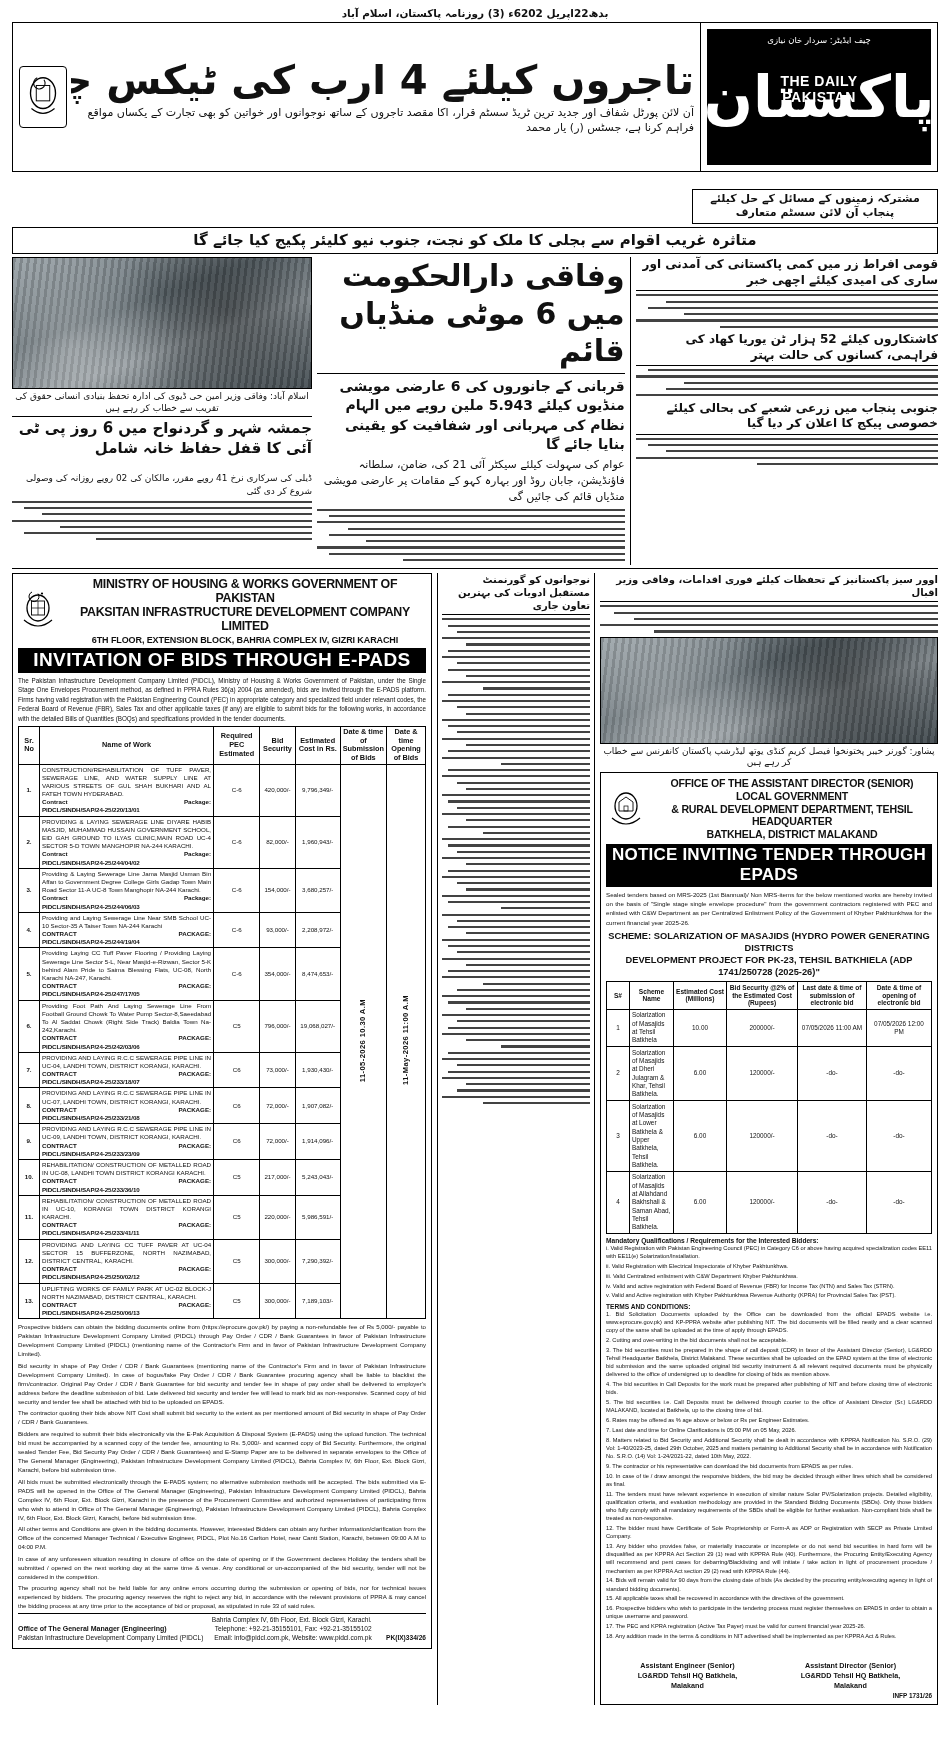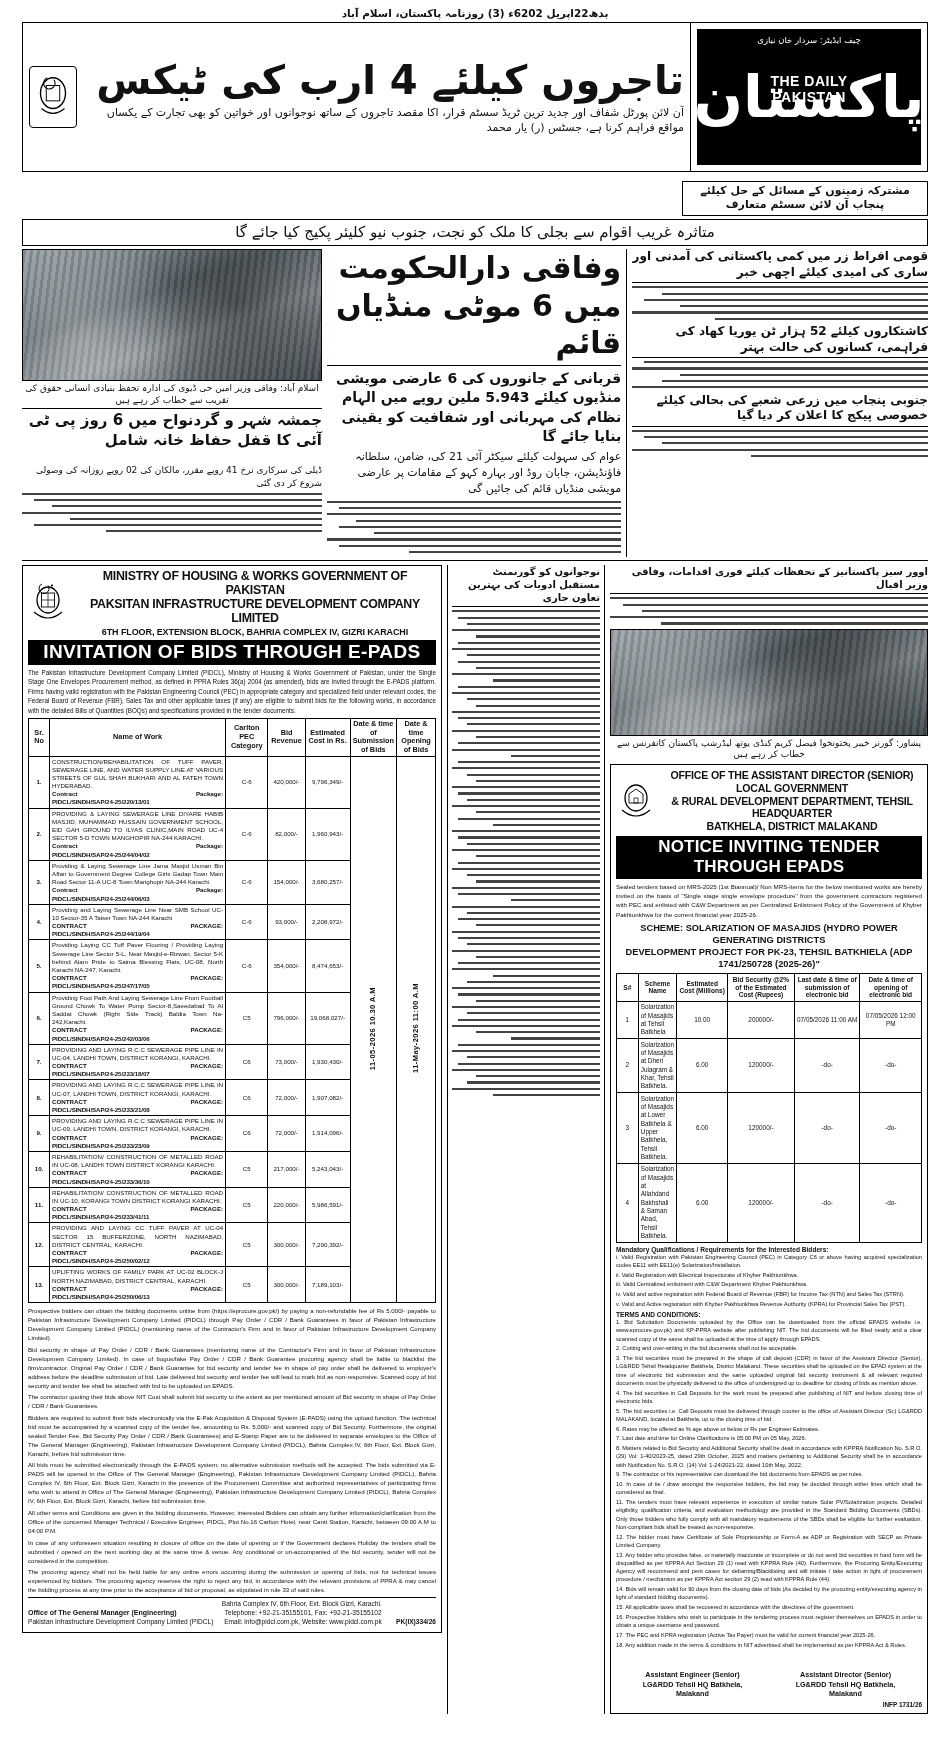--- a/index.html
+++ b/index.html
@@ -1,17 +1,17 @@
 <!DOCTYPE html>
 <html><head>
 <meta charset="utf-8">
 <style>
   html,body{margin:0;padding:0;background:#fff;}
   body{width:950px;height:1748px;font-family:"Liberation Sans",sans-serif;color:#111;overflow:hidden;}
-  .page{position:relative;width:950px;height:1448px;box-sizing:border-box;padding:4px 22px;}
+  .page{position:relative;width:950px;height:1448px;box-sizing:border-box;padding:4px 12px;}
   .urdu{font-family:"DejaVu Sans",sans-serif;direction:rtl;unicode-bidi:bidi-override;}
 
   
   .datebar{height:18px;display:flex;align-items:center;justify-content:center;font-size:10.5px;font-weight:bold;}
 
   
   .masthead{display:flex;align-items:stretch;border:1.6px solid #000;height:150px;box-sizing:border-box;}
   .mh-left{flex:1;border-right:1.6px solid #000;display:flex;align-items:center;justify-content:flex-end;padding:0 6px;overflow:hidden;position:relative;}
   .mh-banner{font-size:40px;font-weight:bold;line-height:1.12;text-align:right;white-space:nowrap;letter-spacing:-1px;}
   .mh-sub{font-size:11px;text-align:right;line-height:1.35;margin-top:3px;}
@@ -21,21 +21,21 @@
   .logo-urdu{font-size:58px;font-weight:bold;line-height:.9;letter-spacing:-2px;}
   .logo-en{position:absolute;left:50%;top:44%;transform:translate(-50%,-50%);text-align:center;font-size:14px;font-weight:bold;line-height:1.15;letter-spacing:.5px;}
   .logo-ed{position:absolute;top:6px;left:0;right:0;text-align:center;font-size:8.5px;}
 
   
   .hr{border-top:1.4px solid #000;margin:3px 0;}
   .hr-thin{border-top:.8px solid #000;margin:2px 0;}
 
   
   .band{border:1.4px solid #000;padding:3px 5px;margin-top:3px;text-align:center;}
-  .band .hd{font-size:15px;font-weight:normal;line-height:1.3;}
+  .band .hd{font-size:15px;font-weight:bold;line-height:1.3;}
 
   
   .news-top{display:flex;gap:5px;margin-top:3px;}
   .col{box-sizing:border-box;}
   .colA{width:620px;}
   .colB{width:312px;border-left:1.2px solid #000;padding-left:5px;}
 
   .bigheadline{font-size:30px;font-weight:bold;text-align:right;line-height:1.25;letter-spacing:-.5px;}
   .subheadline{font-size:14px;font-weight:bold;text-align:right;line-height:1.4;margin-top:2px;}
   .kicker{font-size:11px;text-align:right;line-height:1.45;margin-top:2px;}
@@ -134,21 +134,21 @@
         <div class="logo-ed urdu">چیف ایڈیٹر: سردار خان نیازی</div>
         <div class="logo-urdu urdu">پاکستان</div>
         <div class="logo-en">
           <div>THE DAILY</div>
           <div>PAKISTAN</div>
         </div>
       </div>
     </div>
   </div>
 
-  <div style="display:flex;gap:5px;margin-top:9px;">
+  <div style="display:flex;gap:5px;margin-top:17px;">
     <div style="flex:1;"></div>
     <div style="width:236px;border:1.2px solid #000;padding:2px 4px;">
       <div class="urdu" style="font-size:11px;font-weight:bold;text-align:center;line-height:1.3;">مشترکہ زمینوں کے مسائل کے حل کیلئے پنجاب آن لائن سسٹم متعارف</div>
     </div>
   </div>
 
   <div class="band">
     <div class="hd urdu">متاثرہ غریب اقوام سے بجلی کا ملک کو نجت، جنوب نیو کلیئر پکیج کیا جائے گا</div>
   </div>
 
@@ -249,22 +249,22 @@
 
         <div class="ad-title">INVITATION OF BIDS THROUGH E-PADS</div>
 
         <div class="ad-intro">The Pakistan Infrastructure Development Company Limited (PIDCL), Ministry of Housing &amp; Works Government of Pakistan, under the Single Stage One Envelopes Procurement method, as defined in PPRA Rules 36(a) 2004 (as amended), bids are invited through the E-PADS platform. Firms having valid registration with the Pakistan Engineering Council (PEC) in appropriate category and specialized field under relevant codes, the Federal Board of Revenue (FBR), Sales Tax and other applicable taxes (if any) are eligible to submit bids for the following works, in accordance with the detailed Bills of Quantities (BOQs) and specifications provided in the tender documents.</div>
 
         <table class="tbl">
           <thead>
             <tr>
               <th>Sr. No</th>
               <th>Name of Work</th>
-              <th>Carlton PEC Category</th>
-              <th>Bid Revenue</th>
+              <th>Required PEC Estimated</th>
+              <th>Bid Security</th>
               <th>Estimated Cost in Rs.</th>
               <th>Date &amp; time of Submission of Bids</th>
               <th>Date &amp; time Opening of Bids</th>
             </tr>
           </thead>
           <tbody id="pidcl-body">
               <tr>
                 <td class="sr">1.</td>
                 <td class="work">CONSTRUCTION/REHABILITATION OF TUFF PAVER, SEWERAGE LINE, AND WATER SUPPLY LINE AT VARIOUS STREETS OF GUL SHAH BUKHARI AND AL FATEH TOWN HYDERABAD.<div class="cp">
                     <span>Contract</span>

